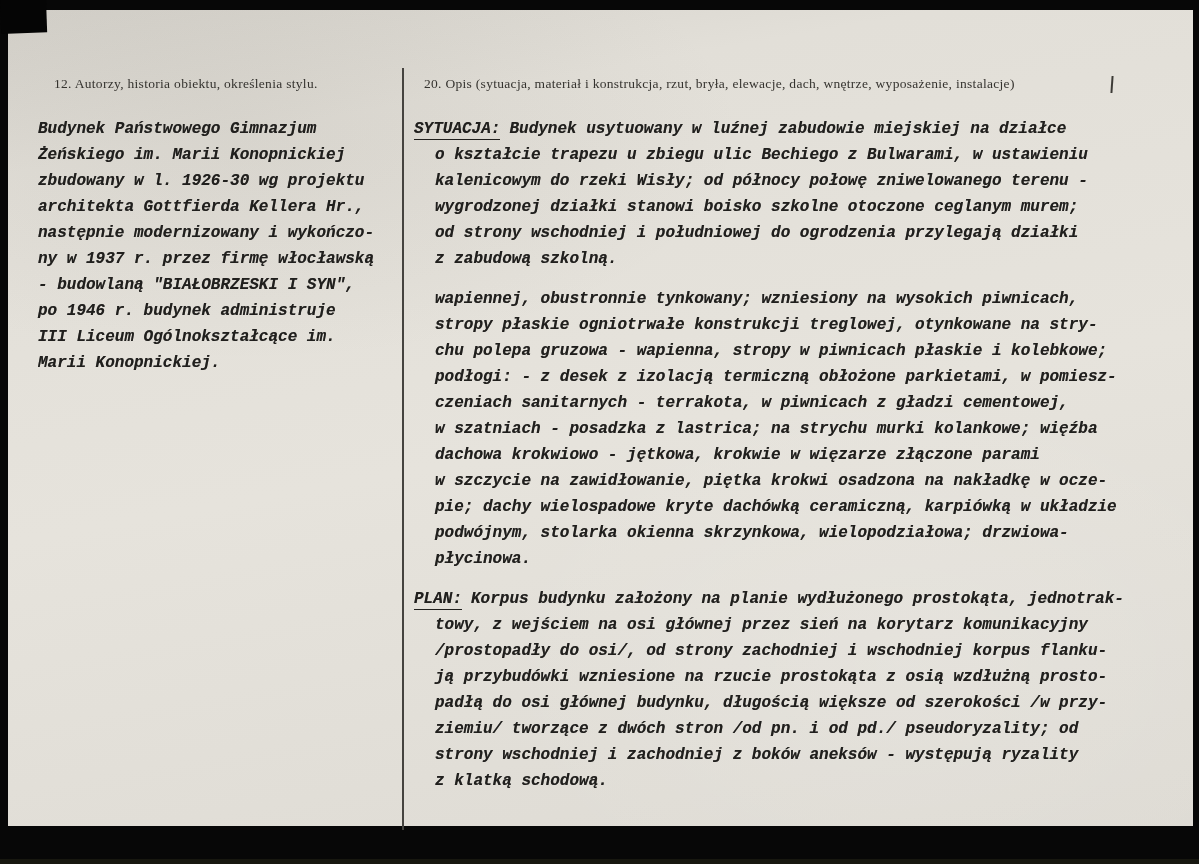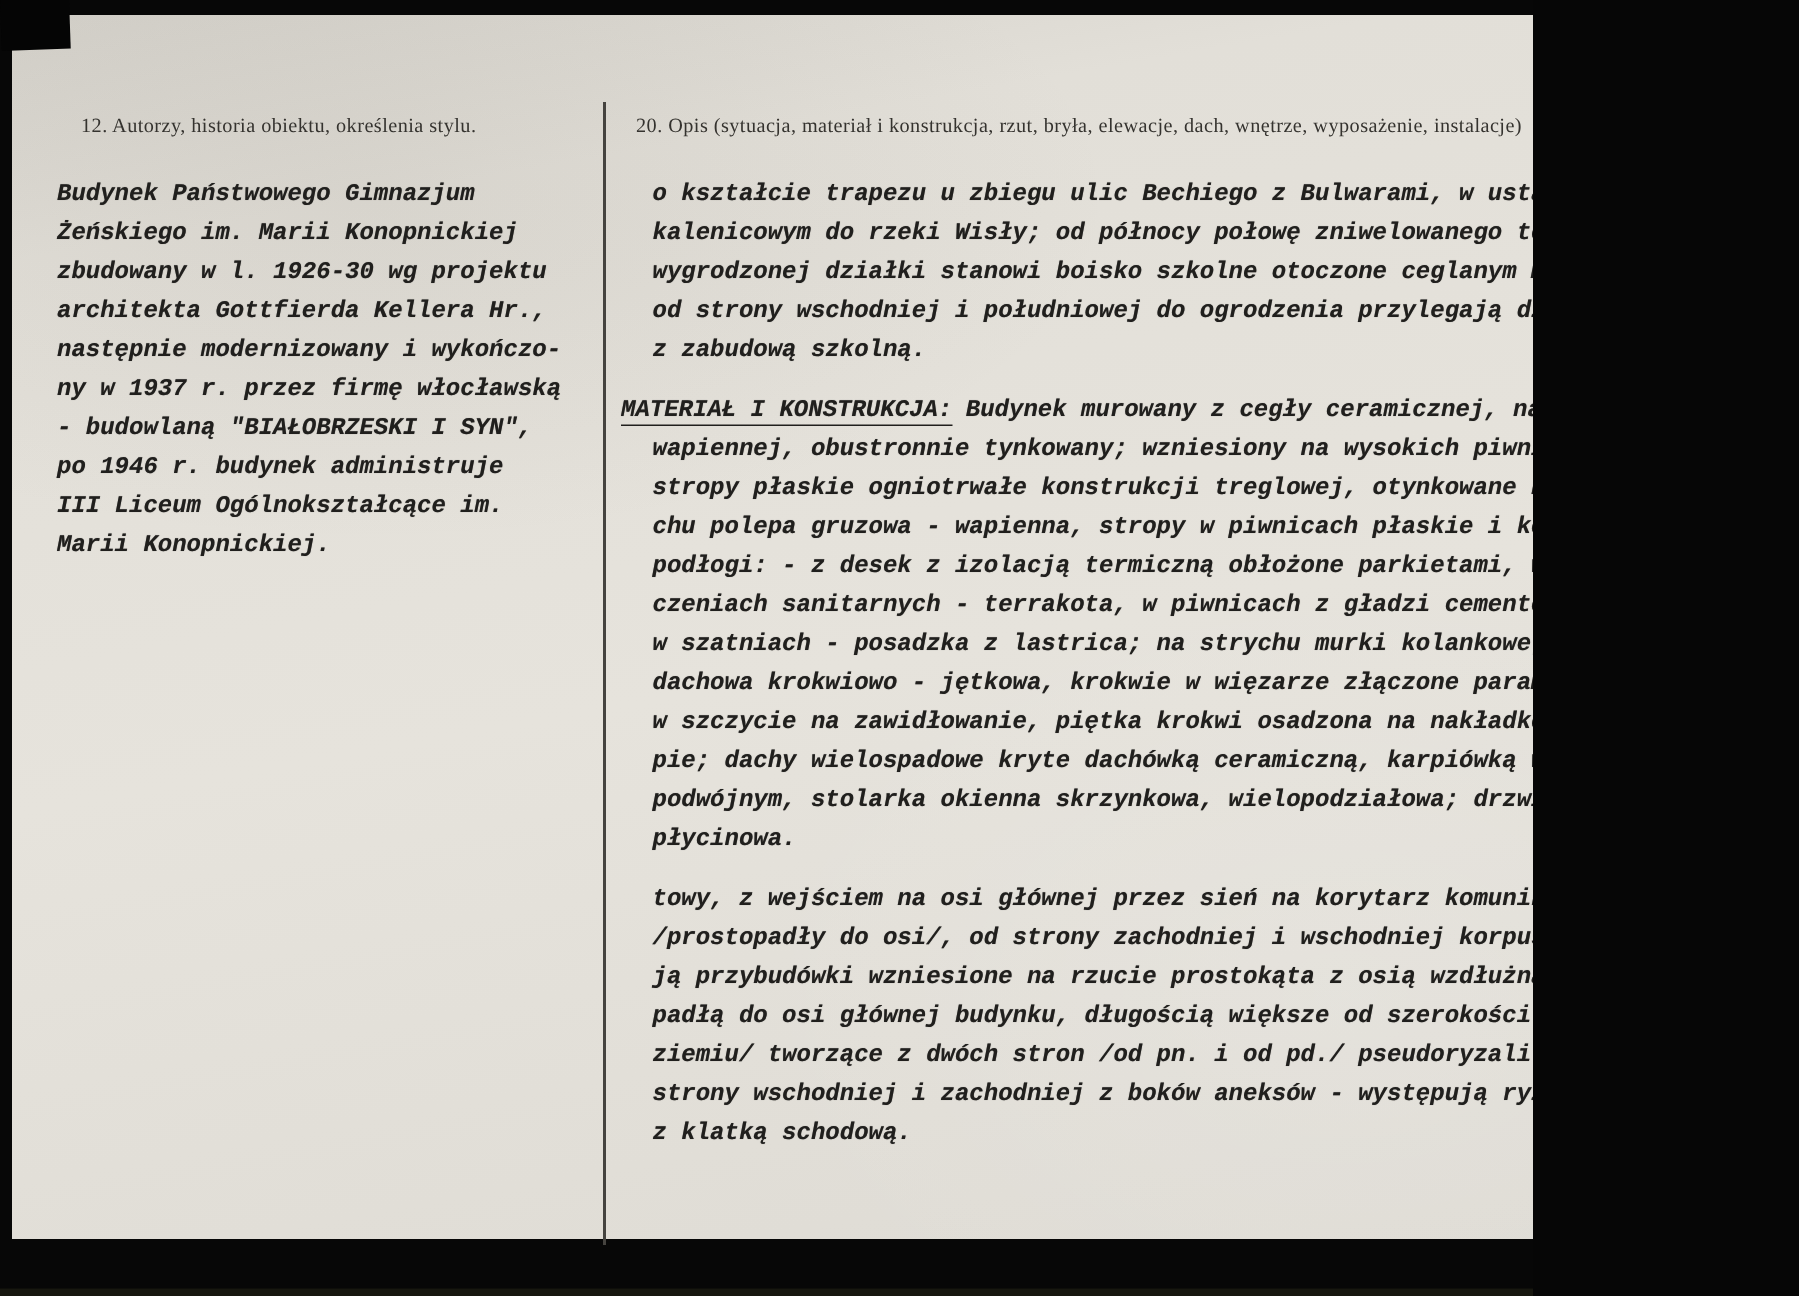--- a/index.html
+++ b/index.html
@@ -2,21 +2,21 @@
 <html><head>
 <meta charset="utf-8">
 <style>
   html, body {
     margin: 0;
     padding: 0;
     background: #060606;
   }
   .scan {
     position: relative;
-    width: 1022px;
+    width: 1199px;
     height: 864px;
     background: #070707;
     overflow: hidden;
     font-family: "Liberation Mono", "DejaVu Sans Mono", monospace;
   }
   .paper {
     position: absolute;
     top: 10px;
     left: 8px;
     width: 1185px;
@@ -125,45 +125,48 @@
 następnie modernizowany i wykończo-
 ny w 1937 r. przez firmę włocławską
 - budowlaną "BIAŁOBRZESKI I SYN",
 po 1946 r. budynek administruje
 III Liceum Ogólnokształcące im.
 Marii Konopnickiej.</div>
 
     <div class="typed right-body">
 
       <div class="sec">
+        <div class="line1">
+          <span class="heading">SYTUACJA:</span><span>Budynek usytuowany w luźnej zabudowie miejskiej na działce</span>
+        </div>
         <div class="cont">o kształcie trapezu u zbiegu ulic Bechiego z Bulwarami, w ustawieniu
 kalenicowym do rzeki Wisły; od północy połowę zniwelowanego terenu -
 wygrodzonej działki stanowi boisko szkolne otoczone ceglanym murem;
 od strony wschodniej i południowej do ogrodzenia przylegają działki
 z zabudową szkolną.</div>
       </div>
 
       <div class="sec">
-        <div class="line1">
-          <span class="heading">MATERIAŁ I KONSTRUKCJA:</span><span>Budynek murowany z cegły ceramicznej, na zaprawie</span>
-        </div>
         <div class="cont">wapiennej, obustronnie tynkowany; wzniesiony na wysokich piwnicach,
 stropy płaskie ogniotrwałe konstrukcji treglowej, otynkowane na stry-
 chu polepa gruzowa - wapienna, stropy w piwnicach płaskie i kolebkowe;
 podłogi: - z desek z izolacją termiczną obłożone parkietami, w pomiesz-
 czeniach sanitarnych - terrakota, w piwnicach z gładzi cementowej,
 w szatniach - posadzka z lastrica; na strychu murki kolankowe; więźba
 dachowa krokwiowo - jętkowa, krokwie w więzarze złączone parami
 w szczycie na zawidłowanie, piętka krokwi osadzona na nakładkę w ocze-
 pie; dachy wielospadowe kryte dachówką ceramiczną, karpiówką w układzie
 podwójnym, stolarka okienna skrzynkowa, wielopodziałowa; drzwiowa-
 płycinowa.</div>
       </div>
 
       <div class="sec">
+        <div class="line1">
+          <span class="heading">PLAN:</span><span>Korpus budynku założony na planie wydłużonego prostokąta, jednotrak-</span>
+        </div>
         <div class="cont">towy, z wejściem na osi głównej przez sień na korytarz komunikacyjny
 /prostopadły do osi/, od strony zachodniej i wschodniej korpus flanku-
 ją przybudówki wzniesione na rzucie prostokąta z osią wzdłużną prosto-
 padłą do osi głównej budynku, długością większe od szerokości /w przy-
 ziemiu/ tworzące z dwóch stron /od pn. i od pd./ pseudoryzality; od
 strony wschodniej i zachodniej z boków aneksów - występują ryzality
 z klatką schodową.</div>
       </div>
 
     </div>

